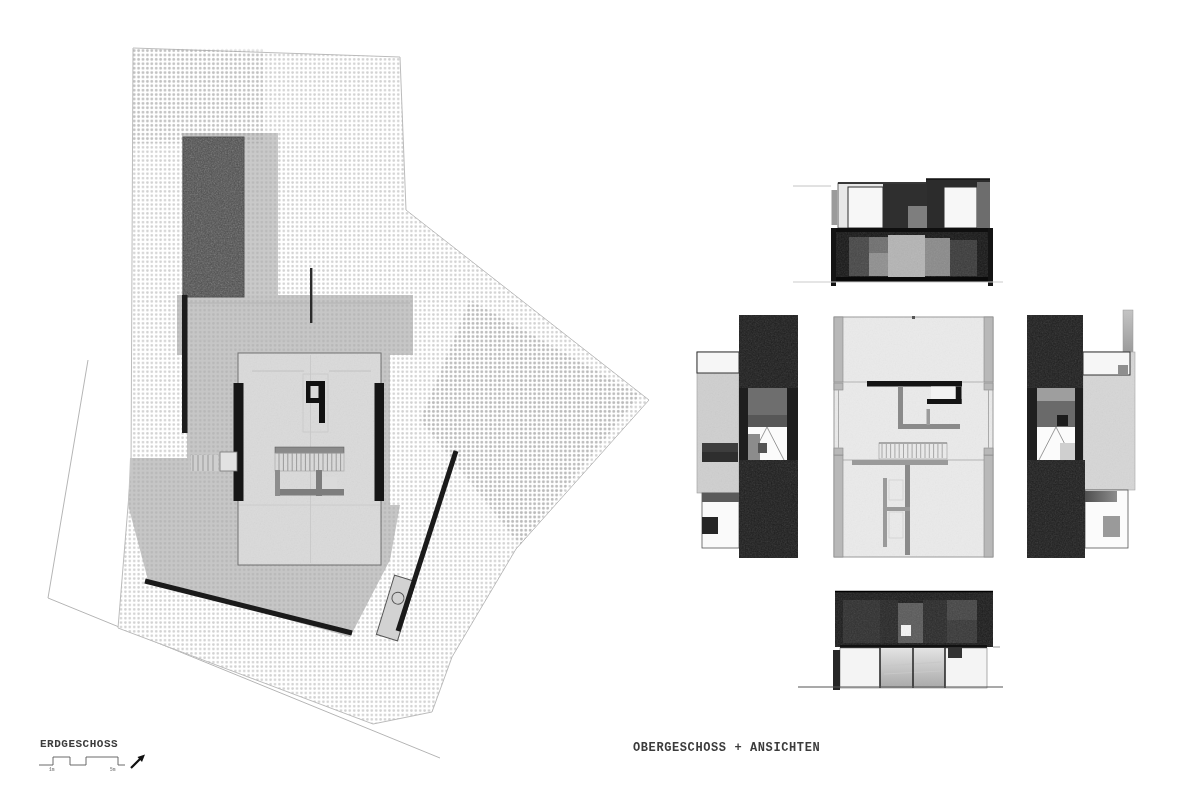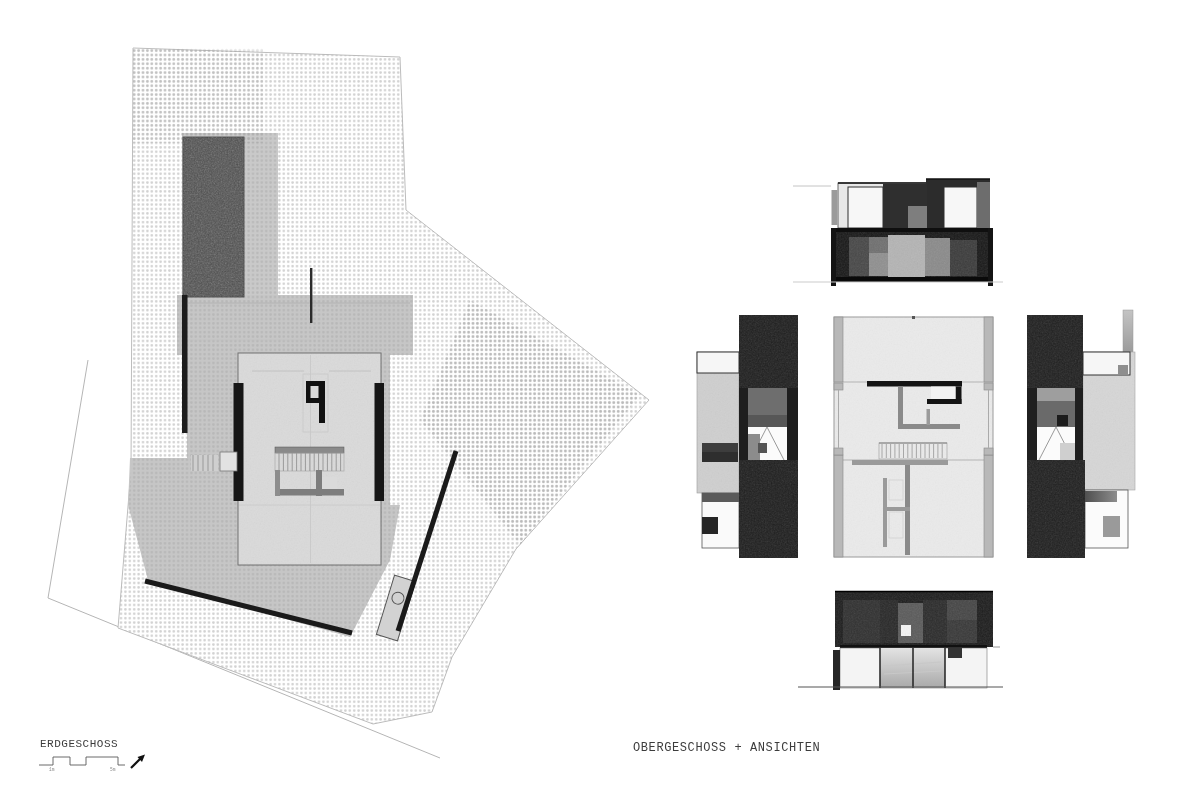--- a/index.html
+++ b/index.html
@@ -1,17 +1,17 @@
 <!DOCTYPE html>
 <html><head>
 <meta charset="utf-8">
 <style>
   html,body{margin:0;padding:0;background:#ffffff;}
   .sheet{position:relative;width:1200px;height:800px;background:#fff;overflow:hidden;
-         font-family:"Liberation Mono","DejaVu Sans Mono",monospace;}
+         font-family:"Liberation Mono","DejaVu Sans Mono",monospace;font-weight:bold;}
   svg{display:block;}
   text{fill:#3c3c3c;}
   .title{font-size:12px;letter-spacing:0.6px;}
   .title-sm{font-size:11px;letter-spacing:0.5px;}
   .tiny{font-size:4.5px;fill:#8a8a8a;letter-spacing:0;}
 </style>
 </head>
 <body>
 
 <div class="sheet">

